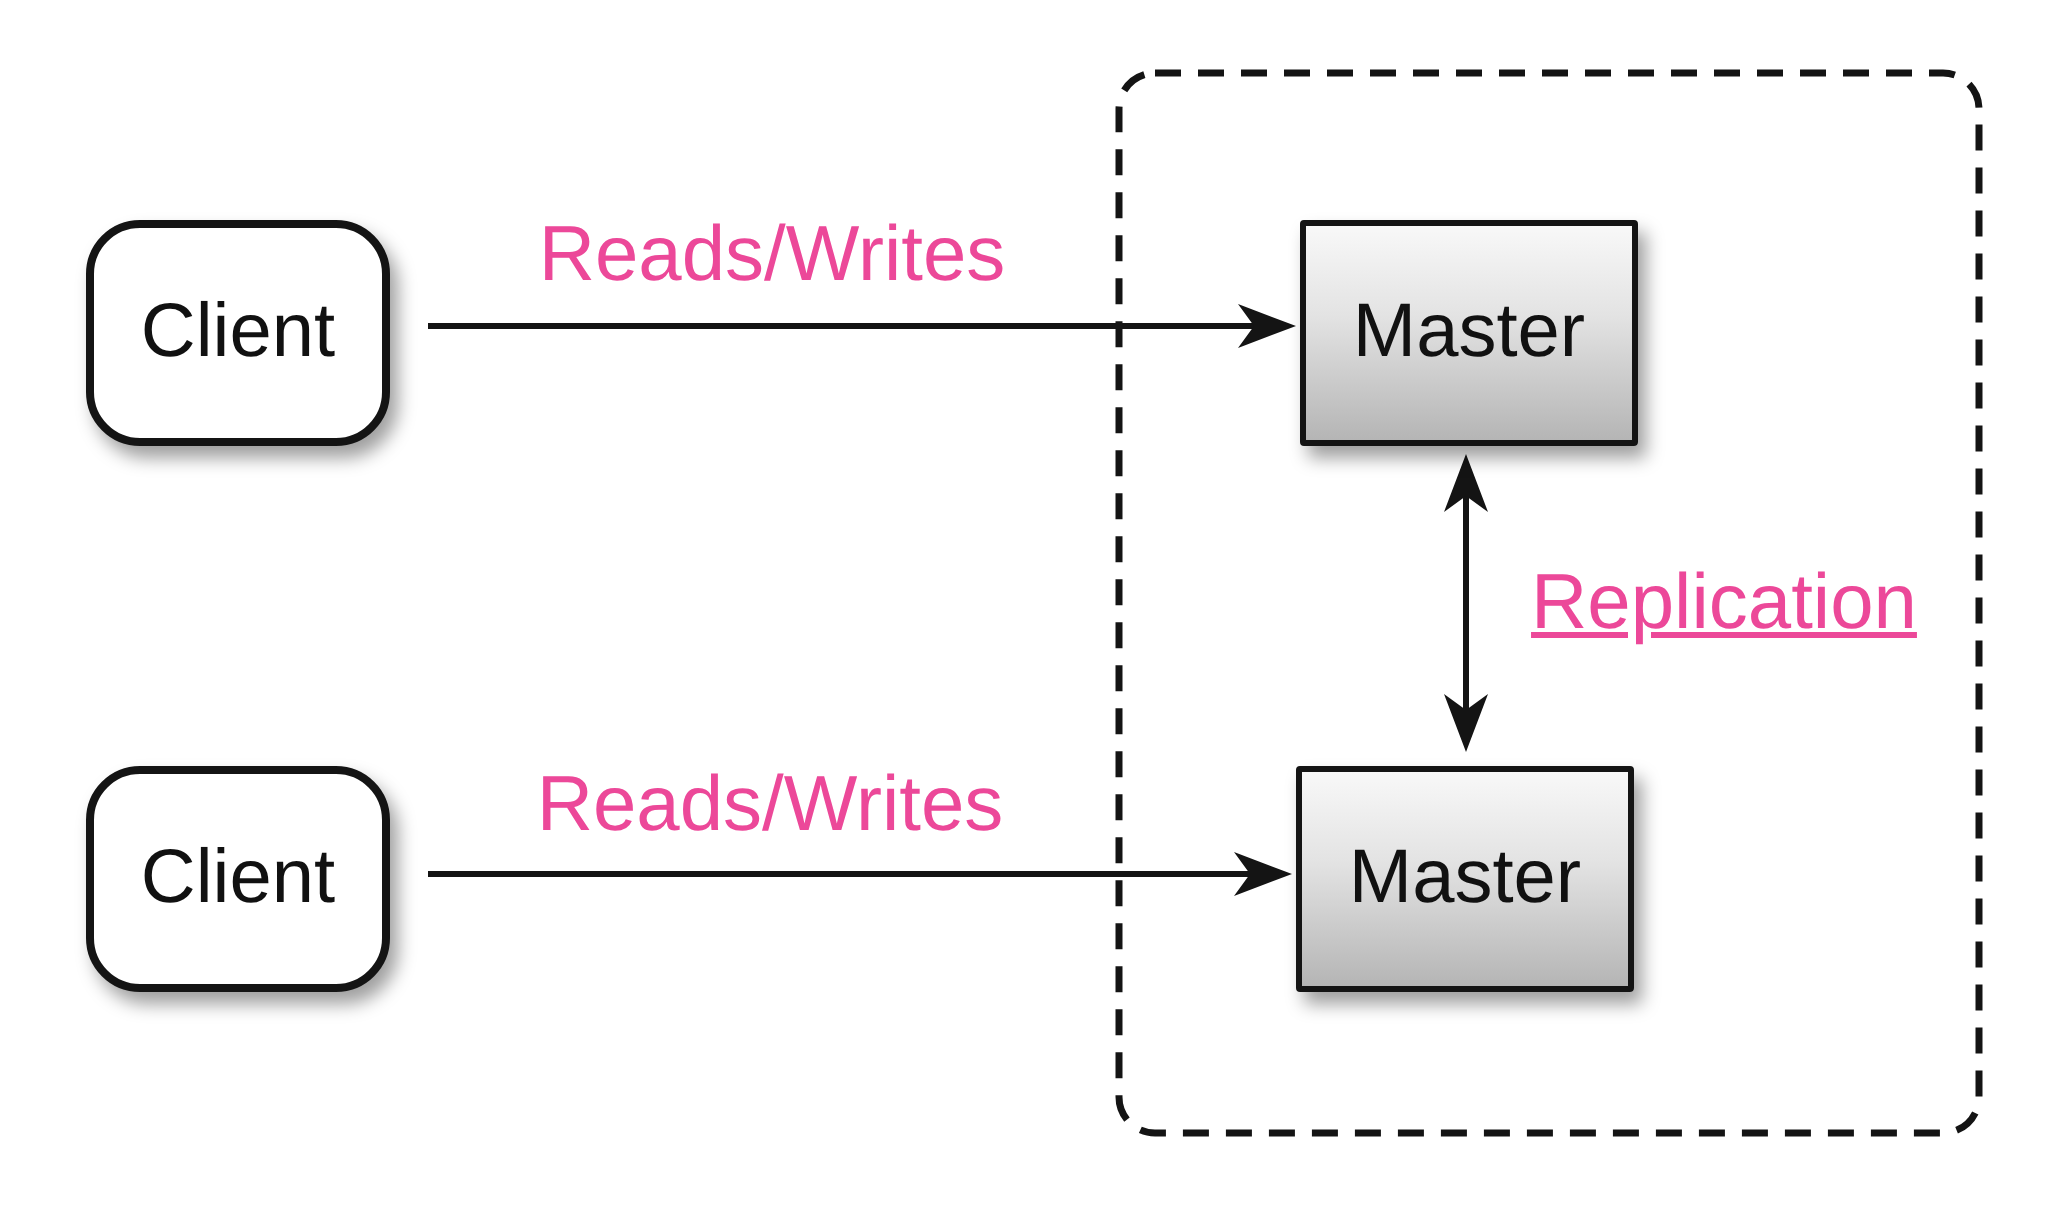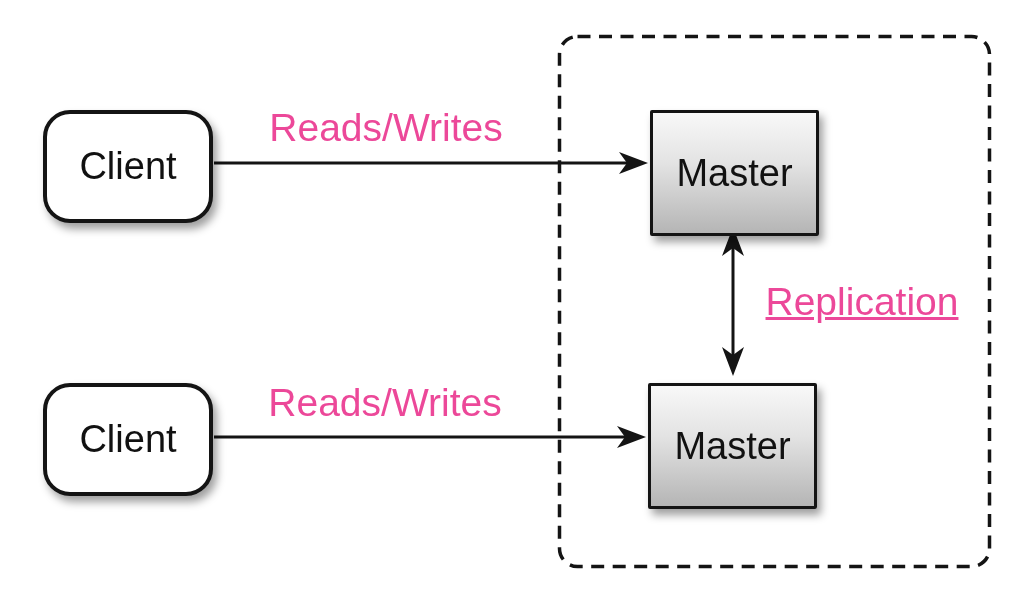--- a/index.html
+++ b/index.html
@@ -27,32 +27,32 @@
     align-items: center;
     justify-content: center;
     font-size: 38px;
     color: #111111;
     border: 3px solid #141414;
     box-shadow: 4px 6px 9px rgba(0,0,0,0.38);
   }
 
   .client {
     left: 43px;
-    width: 170px;
+    width: 152px;
     height: 113px;
     background: #ffffff;
     border-radius: 27px;
     border-width: 4px;
   }
   .client.top    { top: 110px; }
   .client.bottom { top: 383px; }
 
   .master {
     width: 169px;
-    height: 126px;
+    height: 113px;
     background: linear-gradient(180deg, #f8f8f8 0%, #e3e3e3 42%, #b5b5b5 100%);
     border-radius: 2px;
   }
   .master.top    { left: 650px; top: 110px; }
   .master.bottom { left: 648px; top: 383px; }
 
   .edge-label {
     position: absolute;
     width: 320px;
     text-align: center;

